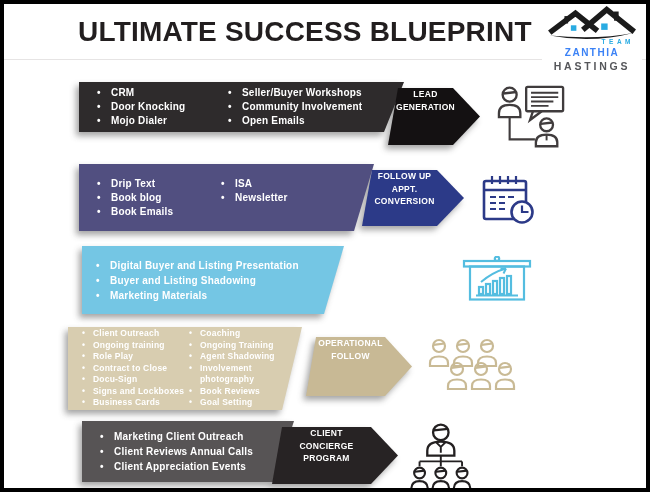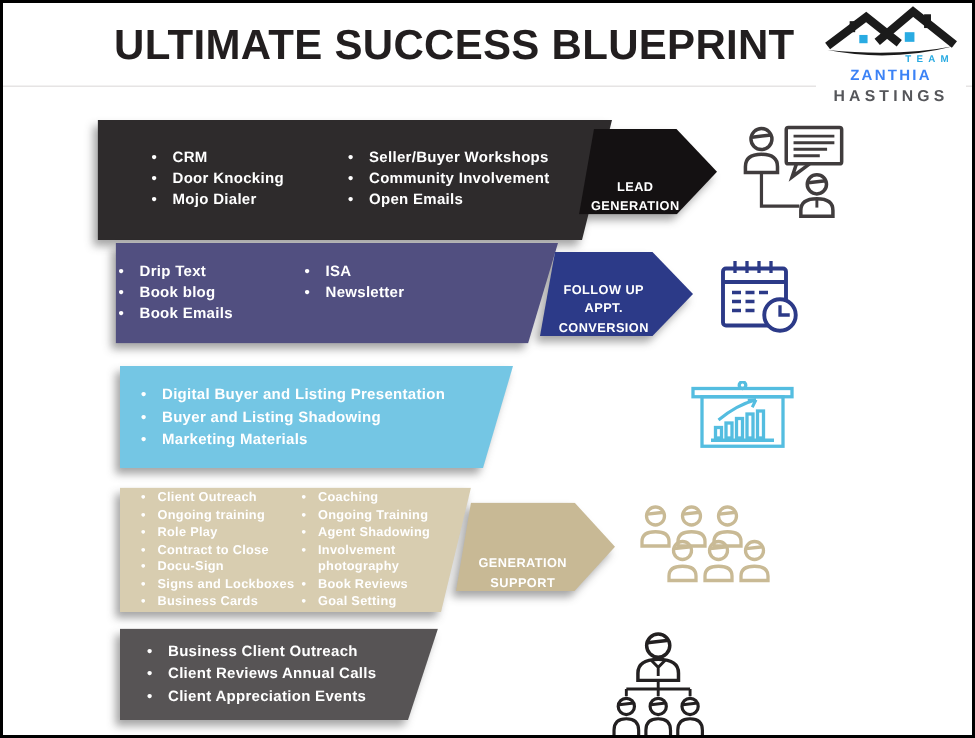--- a/index.html
+++ b/index.html
@@ -1,18 +1,18 @@
 <!DOCTYPE html>
 <html><head>
 <meta charset="utf-8">
 <style>
   html,body{margin:0;padding:0;background:#f2f2f2;}
   #canvas{
     position:relative;width:650px;height:492px;background:#ffffff;
-    border:2px solid #000000;box-sizing:border-box;overflow:hidden;
+    border:4px solid #000000;box-sizing:border-box;overflow:hidden;
     font-family:"Liberation Sans",sans-serif;
   }
   
   .title{
     position:absolute;left:74px;top:12px;margin:0;
     font-size:28px;font-weight:800;letter-spacing:.2px;color:#221e1f;white-space:nowrap;
   }
   .divider{position:absolute;left:0;top:55px;width:650px;height:1px;background:#e6e4e4;}
   .logo{position:absolute;right:4px;top:2px;width:100px;text-align:center;background:#fff;z-index:3;}
   .logo svg{display:block;margin:0 auto;}
@@ -21,58 +21,58 @@
   .logo-surname{font-size:10.5px;font-weight:600;letter-spacing:2.8px;color:#55565a;line-height:12px;}
   
   .row{position:absolute;left:0;width:650px;}
   .banner{position:absolute;inset:0;filter:drop-shadow(-3px 4px 3px rgba(30,30,30,.40));}
   .body{
     position:absolute;display:flex;align-items:center;
     background:var(--body-color);z-index:1;
     clip-path:polygon(0 0,100% 0,calc(100% - 20px) 100%,0 100%);
   }
   .arrow{
-    position:absolute;display:flex;align-items:flex-end;justify-content:center;
+    position:absolute;display:flex;align-items:flex-start;justify-content:center;
     background:var(--arrow-color);z-index:2;
     clip-path:polygon(10px 0,calc(100% - 27px) 0,100% 50%,calc(100% - 27px) 100%,0 100%);
   }
   .arrow .label{
     color:#fff;font-weight:bold;font-size:8.5px;line-height:12.5px;
     letter-spacing:.3px;text-align:center;padding:0 27px 0 10px;
   }
   .cols{display:flex;align-items:flex-start;width:100%;}
   ul.bullets{list-style:none;margin:0;padding:0;}
   ul.bullets li{
     position:relative;padding-left:16px;color:#fff;font-weight:bold;
     font-size:10px;line-height:14px;letter-spacing:.2px;
   }
   ul.bullets li::before{content:"\2022";position:absolute;left:2px;}
   .icon{position:absolute;color:var(--icon-color);}
   .icon svg{display:block;}
   
   .r1{top:78px;height:74px;}
-  .r1 .body{left:63px;top:0;width:325px;height:80px;padding-left:18px;}
+  .r1 .body{left:75px;top:0;width:325px;height:50px;}
   .r1 .cols{padding-left:16px;}
   .r1 .col1{width:131px;}
   .r1 .arrow{left:384px;top:6px;width:92px;height:57px;}
   .r1 .icon{left:490px;top:2px;}
   .r2{top:160px;height:68px;}
   .r2 .body{left:75px;top:0;width:295px;height:67px;}
-  .r2 .cols{}
+  .r2 .cols{padding-left:16px;}
   .r2 .col1{width:124px;}
   .r2 .arrow{left:358px;top:6px;width:102px;height:56px;}
   .r2 .icon{left:476px;top:10px;}
   .r3{top:242px;height:70px;}
   .r3 .body{left:78px;top:0;width:262px;height:68px;}
   .r3 .cols{padding-left:12px;}
   .r3 ul.bullets li{line-height:15px;}
   .r3 .arrow{left:333px;top:5px;width:116px;height:58px;}
   .r3 .icon{left:457px;top:10px;}
   .r4{top:323px;height:84px;}
-  .r4 .body{left:78px;top:0;width:234px;height:83px;justify-content:flex-end;}
+  .r4 .body{left:64px;top:0;width:234px;height:83px;justify-content:flex-end;}
   .r4 .cols{padding-left:12px;}
   .r4 .col1{width:113px;}
   .r4 ul.bullets li{font-size:8.5px;line-height:11.5px;padding-left:13px;}
   .r4 .arrow{left:302px;top:10px;width:106px;height:59px;}
   .r4 .icon{left:418px;top:10px;}
   .r5{top:417px;height:75px;}
   .r5 .body{left:78px;top:0;width:212px;height:61px;}
   .r5 .cols{padding-left:16px;}
   .r5 ul.bullets li{line-height:15px;}
   .r5 .arrow{left:268px;top:6px;width:126px;height:57px;}
@@ -215,21 +215,21 @@
               <li>Coaching</li>
               <li>Ongoing Training</li>
               <li>Agent Shadowing</li>
               <li>Involvement photography</li>
               <li>Book Reviews</li>
               <li>Goal Setting</li>
             </ul>
         </div>
       </div>
       <div class="arrow">
-        <span class="label">GENERATION SUPPORT</span>
+        <span class="label">OPERATIONAL FOLLOW</span>
       </div>
     </div>
     <div class="icon">
       <svg width="104" height="60" viewBox="0 0 104 60" fill="none" stroke="currentColor" stroke-width="2.2">
         <g>
           <circle cx="17" cy="9" r="6"></circle>
             <path d="M11.5 7.8 L22.7 6.5"></path>
           <path d="M8 29 L8 26 Q8 19.5 17 19.5 Q26 19.5 26 26 L26 29 Z"></path>
           <circle cx="41" cy="9" r="6"></circle>
             <path d="M35.5 7.8 L46.7 6.5"></path>
@@ -249,25 +249,28 @@
         </g>
       </svg>
     </div>
   </section>
 
   <section class="row r5" style="--body-color: #575455; --arrow-color: #272324; --icon-color: #232021;">
     <div class="banner">
       <div class="body">
         <div class="cols">
           <ul class="bullets">
-              <li>Business Client Outreach</li>
+              <li>Marketing Client Outreach</li>
               <li>Client Reviews Annual Calls</li>
               <li>Client Appreciation Events</li>
             </ul>
         </div>
+      </div>
+      <div class="arrow">
+        <span class="label">CLIENT CONCIERGE PROGRAM</span>
       </div>
     </div>
     <div class="icon">
       <svg width="85" height="72" viewBox="0 0 88 73" fill="none" stroke="currentColor" stroke-width="2.4">
         <circle cx="35" cy="10" r="8"></circle>
         <path d="M27.5 8 L42.5 6.3"></path>
         <path d="M21 34 L21 29 Q21 19.5 35 19.5 Q49 19.5 49 29 L49 34 Z"></path>
         <path d="M30 20 L35 25 L40 20 M35 25 V31" stroke-width="2"></path>
         <path d="M35 34 V40 M13 40 H57 M13 40 V45 M35 40 V45 M57 40 V45" stroke-width="2"></path>
         <g stroke-width="2.2">

